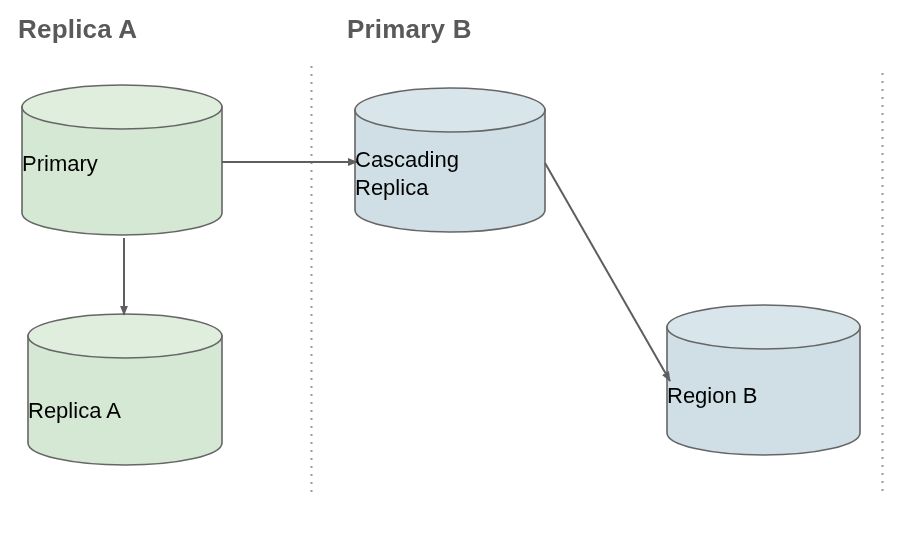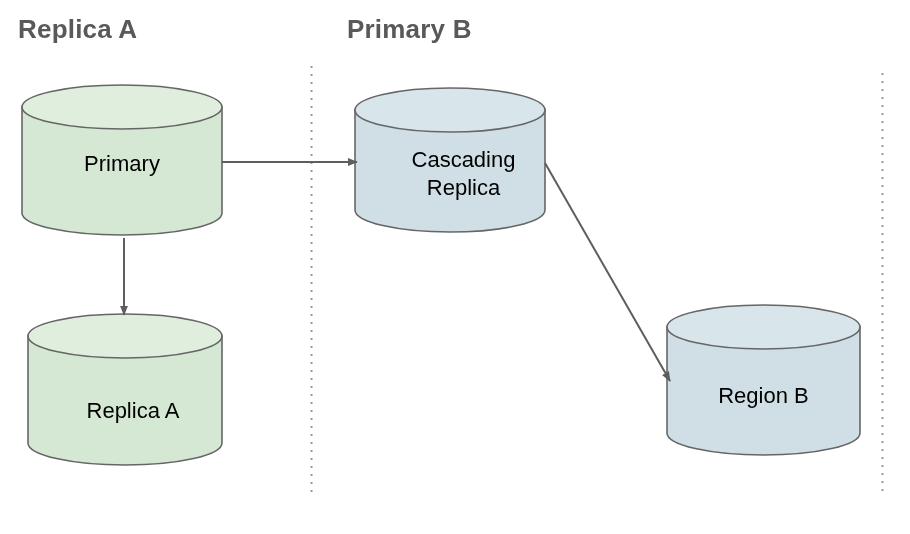--- a/index.html
+++ b/index.html
@@ -31,21 +31,20 @@
     white-space: nowrap;
   }
   #region-a-label { left: 18px; top: 14px; }
   #region-b-label { left: 347px; top: 14px; }
 
   .node-label {
     position: absolute;
     font-family: "Liberation Sans", sans-serif;
     font-size: 22px;
     color: #000000;
-    text-align: center;
     line-height: 28px;
     white-space: pre-line;
     pointer-events: none;
   }
 </style>
 </head>
 <body>
 
 <svg id="canvas" viewBox="0 0 910 534" xmlns="http://www.w3.org/2000/svg">
 

